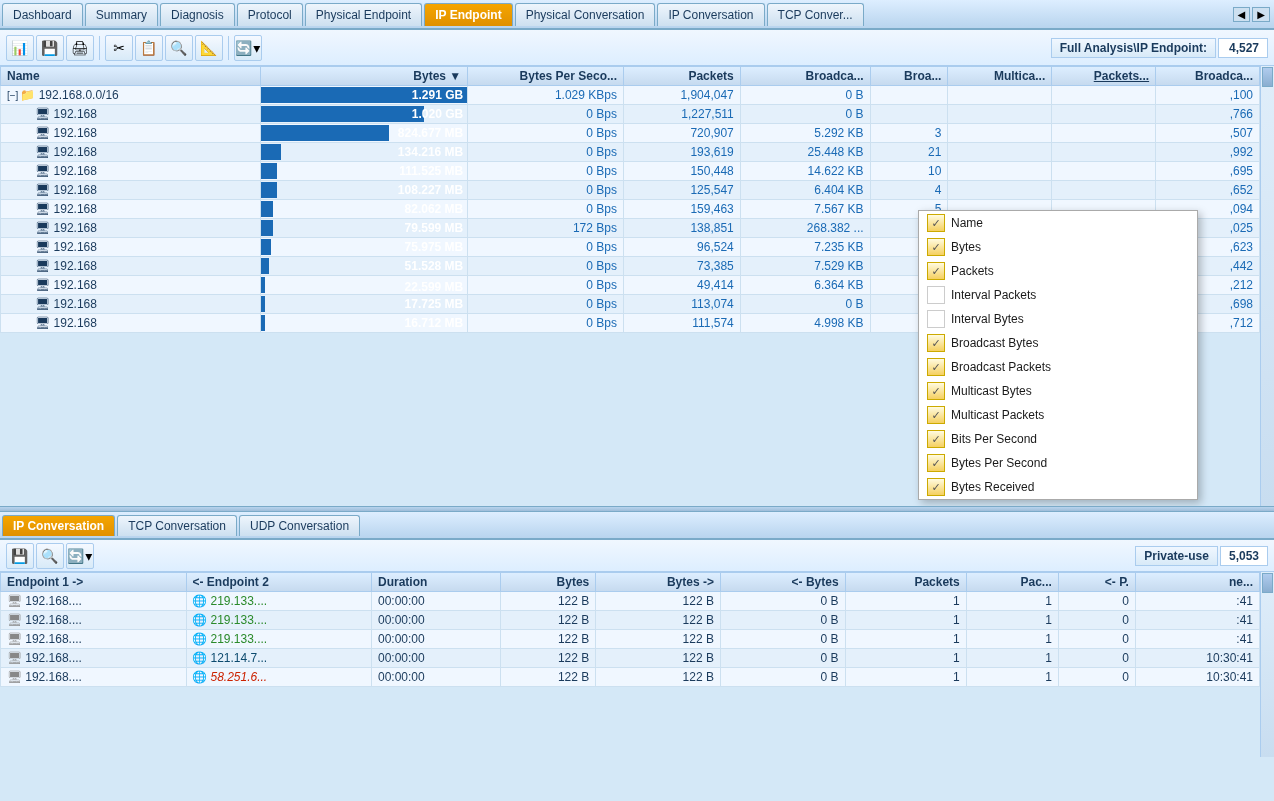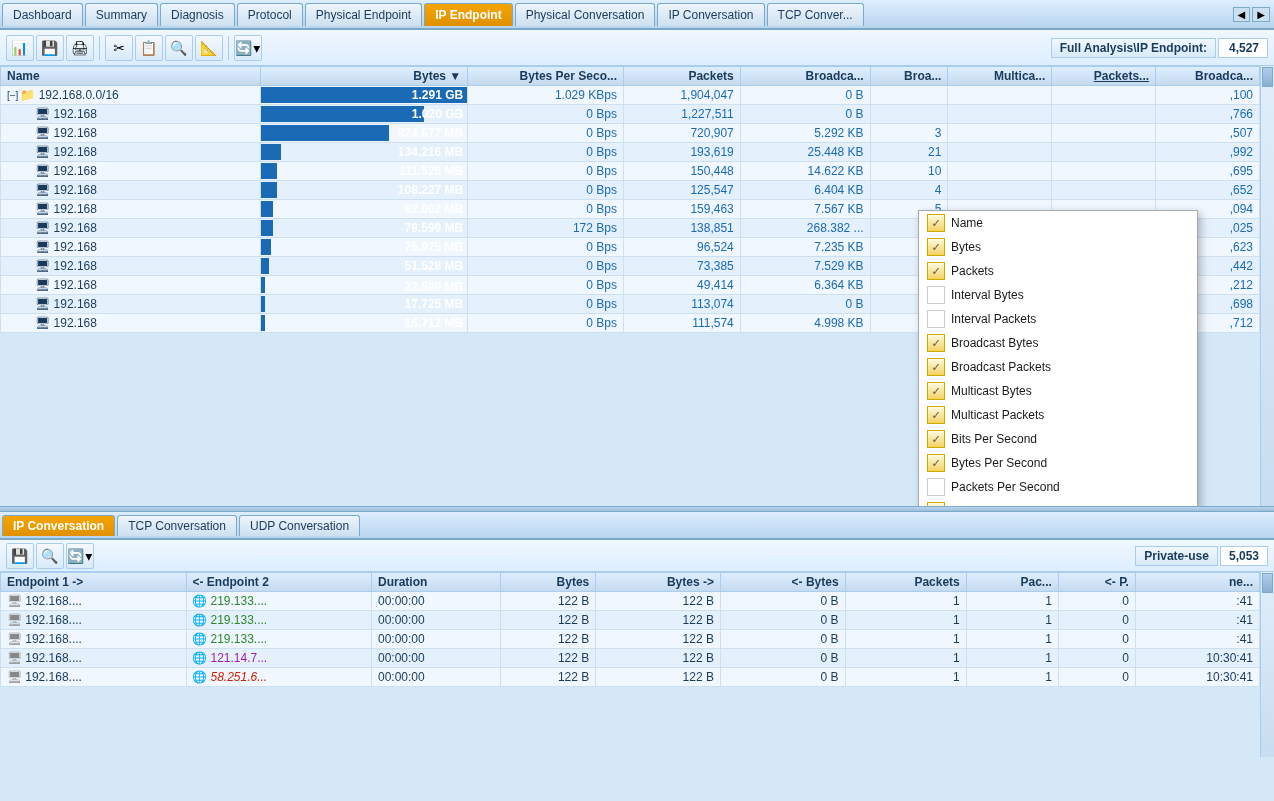--- a/index.html
+++ b/index.html
@@ -554,29 +554,29 @@
     <span class="context-menu-label">Bytes</span>
     <span class="context-menu-value"></span>
         </div>
         <div class="context-menu-item">
           <div class="context-menu-check">✓</div>
     <span class="context-menu-label">Packets</span>
     <span class="context-menu-value"></span>
         </div>
         <div class="context-menu-item">
           <div class="context-menu-check empty"></div>
+    <span class="context-menu-label">Interval Packets</span>
+    <span class="context-menu-value"></span>
+        </div>
+        <div class="context-menu-item">
+          <div class="context-menu-check empty"></div>
     <span class="context-menu-label">Interval Bytes</span>
     <span class="context-menu-value"></span>
         </div>
         <div class="context-menu-item">
-          <div class="context-menu-check empty"></div>
-    <span class="context-menu-label">Interval Packets</span>
-    <span class="context-menu-value"></span>
-        </div>
-        <div class="context-menu-item">
           <div class="context-menu-check">✓</div>
     <span class="context-menu-label">Broadcast Bytes</span>
     <span class="context-menu-value"></span>
         </div>
         <div class="context-menu-item">
           <div class="context-menu-check">✓</div>
     <span class="context-menu-label">Broadcast Packets</span>
     <span class="context-menu-value"></span>
         </div>
         <div class="context-menu-item">
@@ -590,25 +590,20 @@
     <span class="context-menu-value"></span>
         </div>
         <div class="context-menu-item">
           <div class="context-menu-check">✓</div>
     <span class="context-menu-label">Bits Per Second</span>
     <span class="context-menu-value"></span>
         </div>
         <div class="context-menu-item">
           <div class="context-menu-check">✓</div>
     <span class="context-menu-label">Bytes Per Second</span>
-    <span class="context-menu-value"></span>
-        </div>
-        <div class="context-menu-item">
-          <div class="context-menu-check empty"></div>
-    <span class="context-menu-label">Packets Per Second</span>
     <span class="context-menu-value"></span>
         </div>
         <div class="context-menu-item">
           <div class="context-menu-check">✓</div>
     <span class="context-menu-label">Bytes Received</span>
     <span class="context-menu-value"></span>
         </div>
       </div>
   </div>
 
@@ -679,21 +674,21 @@
     <td class="right">122 B</td>
     <td class="right">122 B</td>
     <td class="right">0 B</td>
     <td class="right">1</td>
     <td class="right">1</td>
     <td class="right">0</td>
     <td class="right">:41</td>
               </tr>
               <tr>
     <td><span style="color:#888;margin-right:3px;">🖥</span>192.168....</td>
-    <td><span style="color:#888;margin-right:3px;">🌐</span><span style="color:#a21caf;text-align:right;">121.14.7...</span></td>
+    <td><span style="color:#888;margin-right:3px;">🌐</span><span style="color:#0c4a6e;text-align:right;">121.14.7...</span></td>
     <td>00:00:00</td>
     <td class="right">122 B</td>
     <td class="right">122 B</td>
     <td class="right">0 B</td>
     <td class="right">1</td>
     <td class="right">1</td>
     <td class="right">0</td>
     <td class="right">10:30:41</td>
               </tr>
               <tr>

